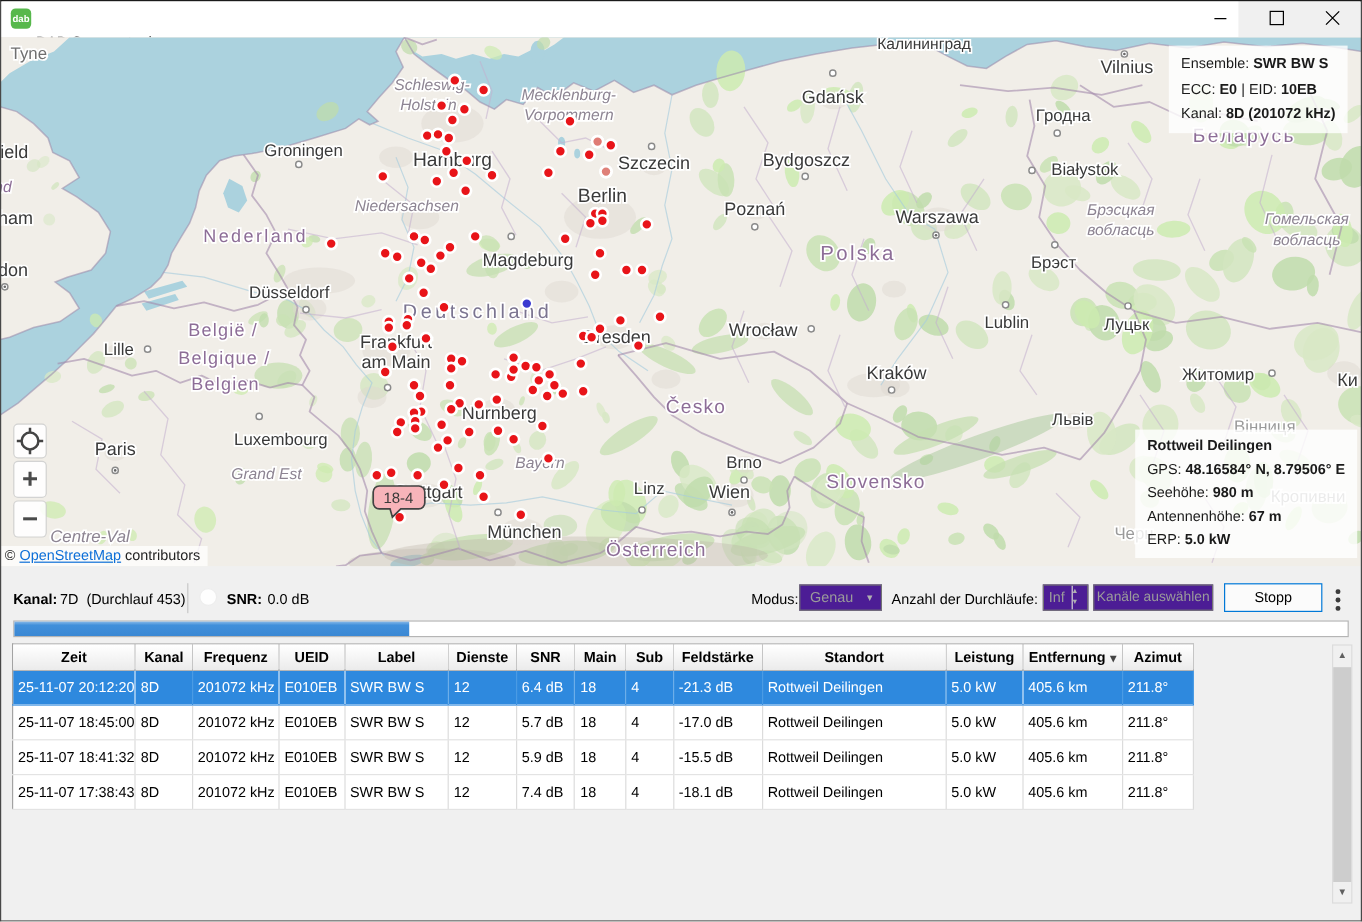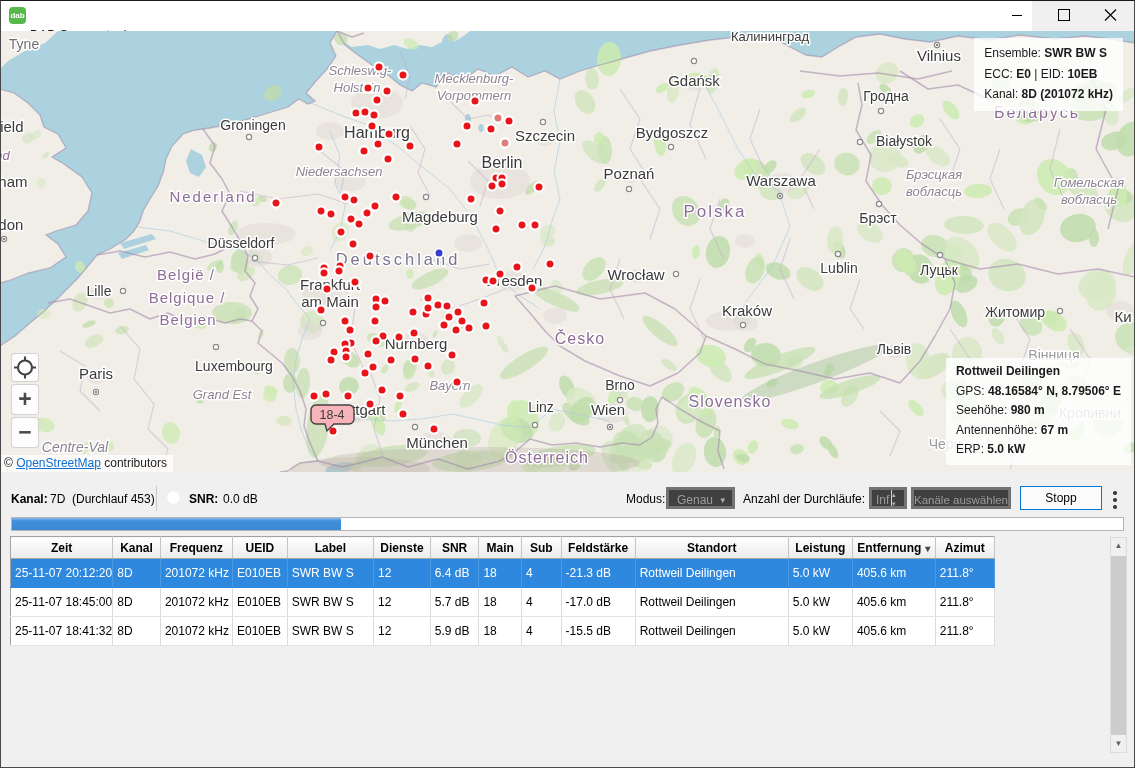--- a/index.html
+++ b/index.html
@@ -17,21 +17,21 @@
 .infobox b { font-weight:bold; }
 .ctl { position:absolute; width:28px; background:rgba(255,255,255,0.88); border:1px solid rgba(160,160,160,0.45);
   border-radius:4px; color:#444; text-align:center; }
 .attrib { position:absolute; left:0; bottom:0; background:rgba(255,255,255,0.75); font-size:12px;
   padding:1px 6px 2px 4px; color:#222; }
 .attrib a { color:#0d6fd8; text-decoration:underline; }
 .bar { position:absolute; left:0px; top:472px; width:1135px; height:45px; background:#f0f0f0; font-size:12px; color:#000; }
 .bar .lbl { position:absolute; top:20px; }
 .progress { position:absolute; left:11px; top:517px; width:1113px; height:14px; border:1px solid #b5b5b5; background:#fff; }
 .progress .fill { height:100%; width:329px; background:linear-gradient(180deg,#85b7e8 0px,#418fda 3px,#3b88d4 100%); }
-.btn { position:absolute; font-size:12px; text-align:center; border:3px solid #737373; background:#404040; color:#9b9b9b; white-space:nowrap; overflow:hidden; }
+.btn { position:absolute; font-size:12px; text-align:center; border:1px solid #737373; background:#4c1d95; color:#9b9b9b; white-space:nowrap; overflow:hidden; }
 .tablewrap { position:absolute; left:10px; top:536px; width:985px; height:217px; overflow:hidden; }
 table { border-collapse:collapse; table-layout:fixed; font-size:12px; background:#fff; }
 th { height:22px; font-weight:bold; text-align:center; background:linear-gradient(#ffffff,#ebebeb);
   border-right:1px solid #c5c5c5; border-bottom:1px solid #a3a3a3; border-top:1px solid #a3a3a3; position:relative; }
 th:first-child { border-left:1px solid #a3a3a3; }
 td { height:29px; padding:0 0 0 4px; border-right:1px solid #dcdcdc; border-bottom:1px solid #e3e3e3;
   white-space:nowrap; overflow:hidden; }
 td:first-child { border-left:1px solid #a3a3a3; }
 tr.sel td { background:#2e89de; color:#fff; border-bottom-color:#2e89de; border-right-color:#4a9be4; }
 .sortarrow { font-size:10px; color:#444; margin-left:4px; }
@@ -747,20 +747,36 @@
           <td>12</td>
           <td>5.9 dB</td>
           <td>18</td>
           <td>4</td>
           <td>-15.5 dB</td>
           <td>Rottweil Deilingen</td>
           <td>5.0 kW</td>
           <td>405.6 km</td>
           <td>211.8°</td>
         </tr>
+        <tr>
+          <td>25-11-07 17:38:43</td>
+          <td>8D</td>
+          <td>201072 kHz</td>
+          <td>E010EB</td>
+          <td>SWR BW S</td>
+          <td>12</td>
+          <td>7.4 dB</td>
+          <td>18</td>
+          <td>4</td>
+          <td>-18.1 dB</td>
+          <td>Rottweil Deilingen</td>
+          <td>5.0 kW</td>
+          <td>405.6 km</td>
+          <td>211.8°</td>
+        </tr>
       </tbody>
 </table>
 </div>
 
 <div class="scrollv">
   <div class="sbarrow" style="top:0;">▲</div>
   <div class="thumb"></div>
   <div class="sbarrow" style="bottom:0;">▼</div>
 </div>
 

